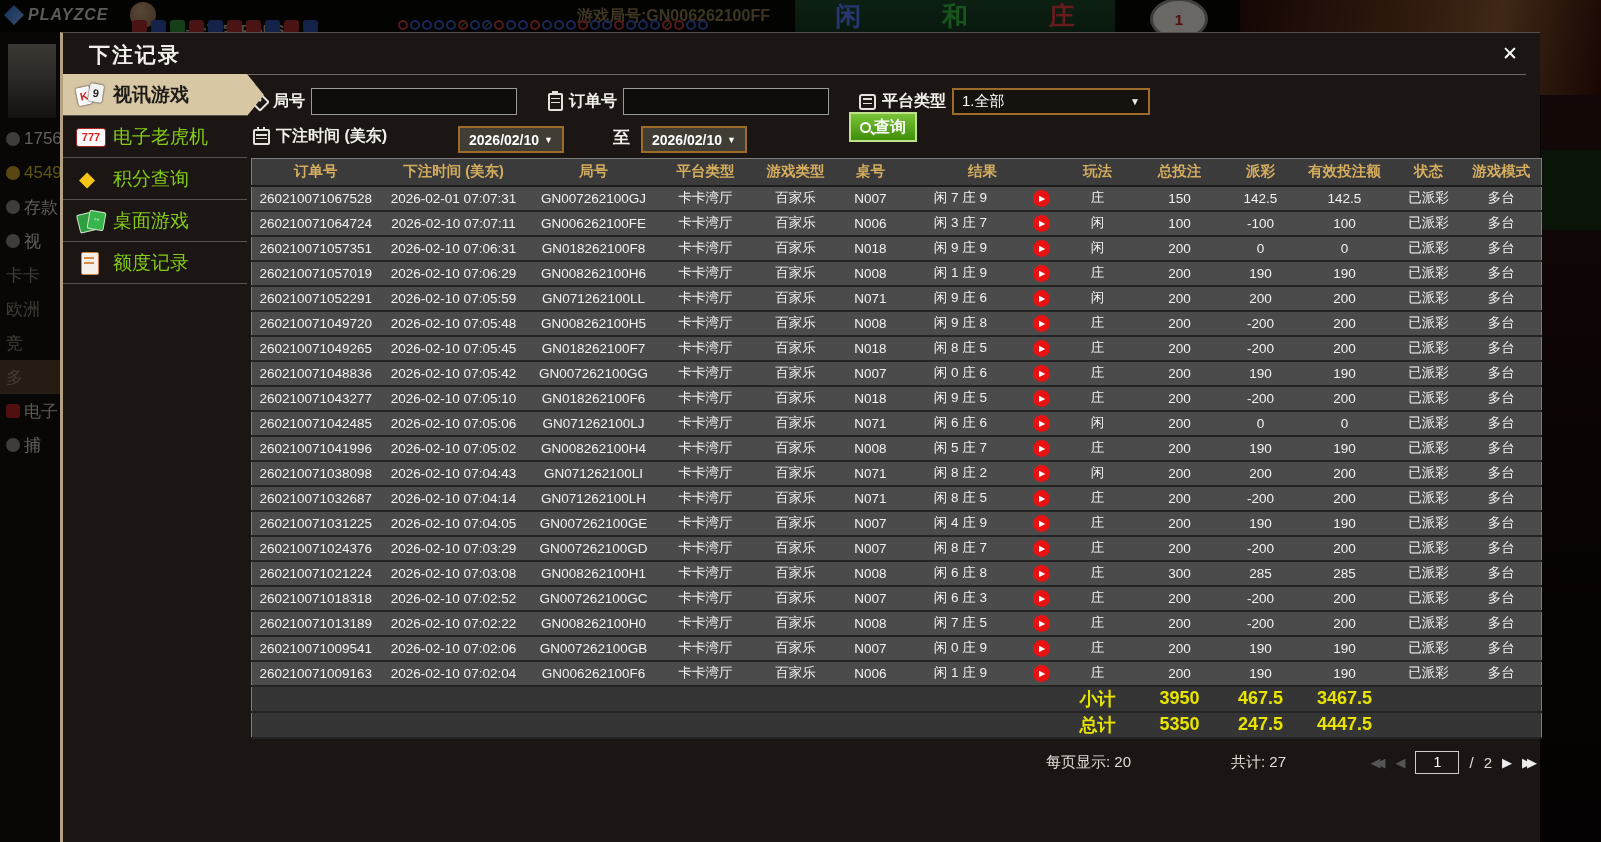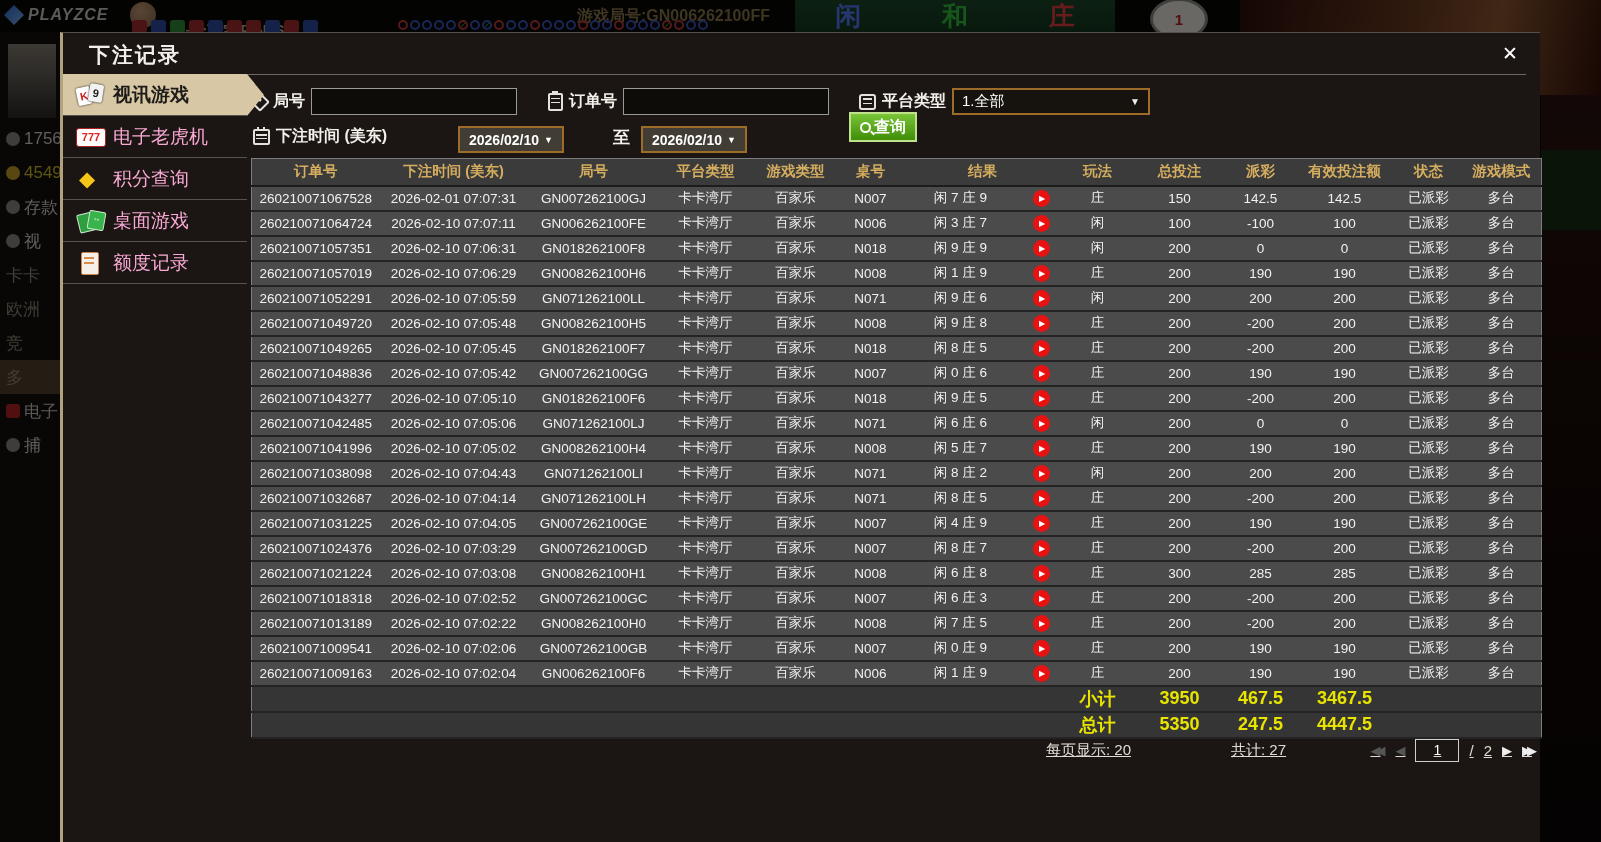--- a/index.html
+++ b/index.html
@@ -54,21 +54,21 @@
     background:#1b1613; border-left:3px solid #b3a27f; border-top:1px solid #5a5throw248; border-top:1px solid #55504a; }
   .m-head { position:relative; height:41px; }
   .m-title { position:absolute; left:26px; top:8px; color:#f2efea; font-size:21px; font-weight:bold; letter-spacing:2px; }
   .m-close { position:absolute; right:22px; top:9px; color:#fff; font-size:19px; font-weight:bold; cursor:pointer; }
   .m-divider { position:absolute; left:14px; right:14px; top:41px; border-top:1px solid #6e6a63; }
   .m-body { display:flex; height:788px; }
 
   
   .side-tabs { width:184px; flex:none; }
   .tab { position:relative; height:42px; display:flex; align-items:center; gap:8px; padding-left:12px;
-    border-bottom:1px solid #57534c; color:#f9a8d4; font-size:19px; cursor:pointer; }
+    border-bottom:1px solid #57534c; color:#84cc16; font-size:19px; cursor:pointer; }
   .tab.active { background:#d7c7a5; color:#1d1b17; font-weight:bold; }
   .tab.active::after { content:""; position:absolute; right:-17px; top:0; z-index:3;
     border-left:17px solid #d7c7a5; border-top:21px solid transparent; border-bottom:21px solid transparent; }
   .tab-icon { position:relative; width:30px; height:26px; flex:none; }
   .icon-vcards::before { content:"K"; position:absolute; left:2px; top:5px; width:14px; height:18px;
     background:#fff; color:#c22; font-size:11px; font-weight:bold; text-align:center; line-height:18px;
     border-radius:2px; transform:rotate(-12deg); box-shadow:0 0 2px #000; }
   .icon-vcards::after { content:"9"; position:absolute; left:14px; top:2px; width:14px; height:18px;
     background:#f2f2f2; color:#222; font-size:11px; font-weight:bold; text-align:center; line-height:18px;
     border-radius:2px; transform:rotate(9deg); box-shadow:0 0 2px #000; }
@@ -133,21 +133,21 @@
     border-bottom:2px solid #242424; white-space:nowrap; overflow:hidden; }
   .pay-pos { color:#c22626; } .pay-neg { color:#3ecb0b; } .pay-zero { color:#f1f1f1; }
   .c-status { color:#29d40f; }
   .play-btn { display:inline-flex; width:17px; height:17px; border-radius:50%; background:#e81212;
     align-items:center; justify-content:center; cursor:pointer; }
   .play-btn::before { content:"▶"; color:#fff; font-size:8px; line-height:1; margin-left:1px; }
   .trow-total td { background:#353535; color:#e8e400; font-weight:bold; font-size:18px; }
   .trow-grand td { border-top:1px solid #8d8d8d; }
 
   
-  .pager { display:flex; align-items:center; width:1290px; margin-top:0; color:#e0dcd4; font-size:15px;text-decoration:underline; }
+  .pager { display:flex; align-items:center; width:1290px; margin-top:12px; color:#e0dcd4; font-size:15px; }
   .pg-perpage { margin-left:795px; }
   .pg-total { margin-left:100px; }
   .pg-nav { margin-left:auto; display:flex; align-items:center; gap:10px; padding-right:4px; }
   .pg-arrow { font-size:13px; cursor:pointer; }
   .pg-dis { color:#555; }
   .pg-en { color:#eee; }
   .pg-dbl { letter-spacing:-5px; padding-right:5px; }
   .pg-box { width:44px; height:23px; border:1px solid #cfcfcf; background:transparent; color:#fff;
     font-size:14px; text-align:center; display:flex; align-items:center; justify-content:center; }
 </style>

